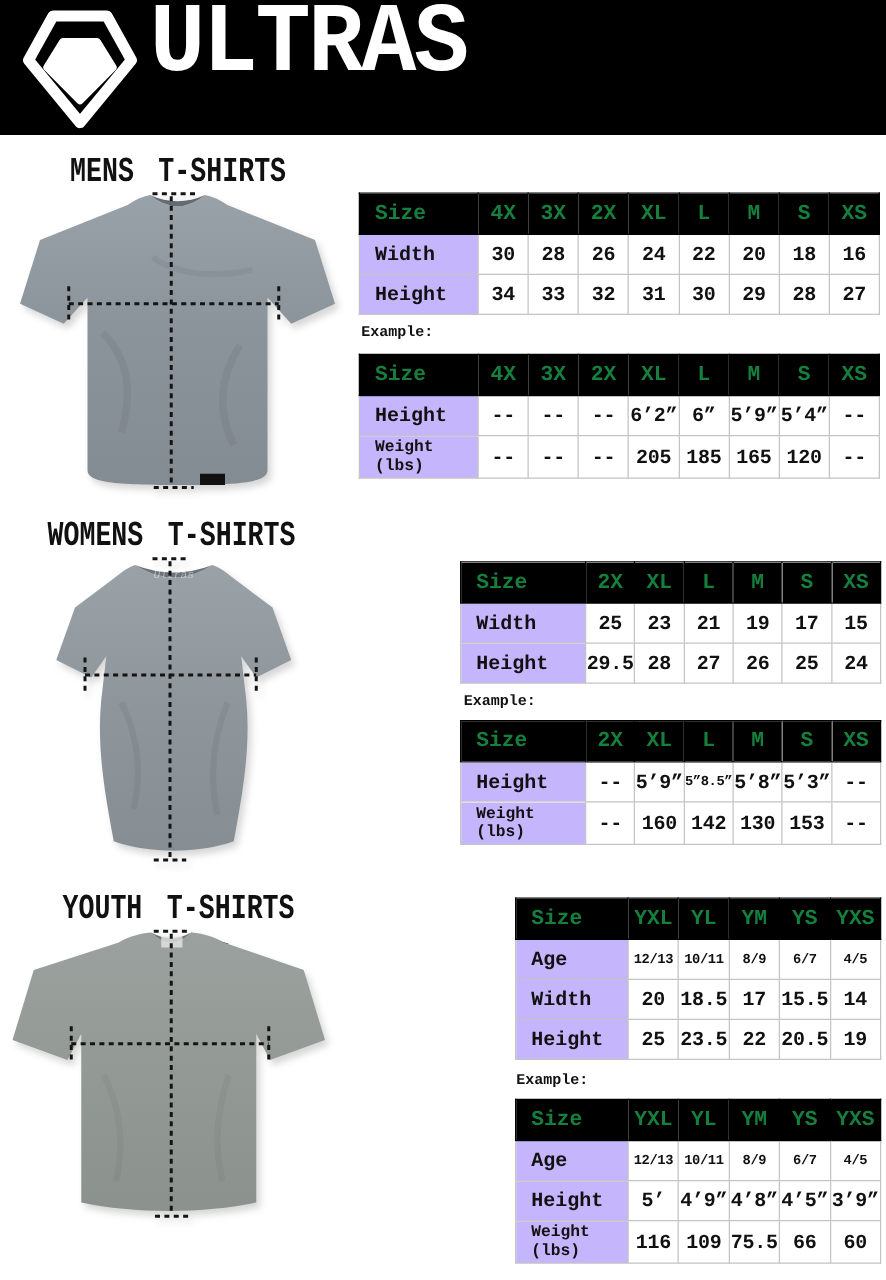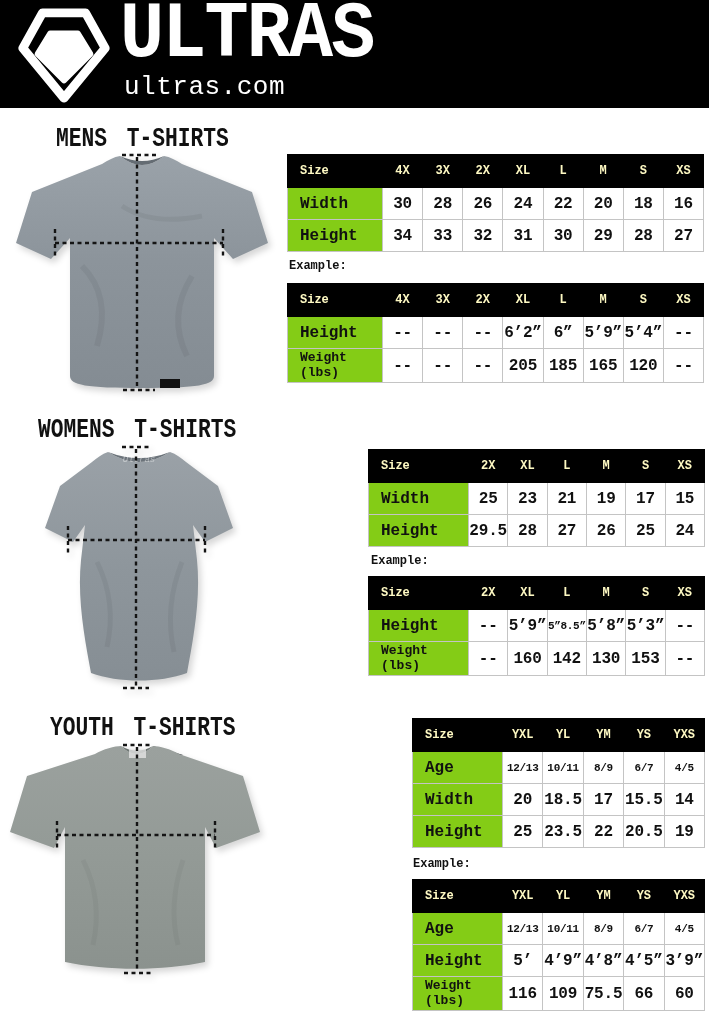--- a/index.html
+++ b/index.html
@@ -50,42 +50,41 @@
   .section-mens   table.size-table { width:417px; }
   .section-womens table.size-table { width:337px; }
   .section-youth  table.size-table { width:293px; }
   .section-mens   table.size-table .row-label { width:95px; }
   .section-womens table.size-table .row-label { width:100px; }
   .section-youth  table.size-table .row-label { width:90px; }
 
   table.size-table th, table.size-table td {
       border:1px solid #c4c4c4; font-weight:700; text-align:center;
       color:#111; padding:0; overflow:hidden; }
-  table.size-table thead th { background:#000; color:#fef9c3; border-color:#000;
-      font-size:12px; height:33px; }
+  table.size-table thead th { background:#000; color:#15803d; border-color:#000;
+      font-size:17px; height:33px; }
   table.size-table thead th.row-label,
   table.size-table tbody th.row-label { text-align:left; padding-left:12px; }
   table.size-table tbody tr { height:32px; }
-  table.size-table tbody th.row-label { font-size:16px; background:#84cc16; }
+  table.size-table tbody th.row-label { font-size:16px; background:#c4b5fd; }
   table.size-table tbody th.two-line { font-size:13px; line-height:1.12; white-space:pre-line; padding-top:2px; padding-bottom:2px; }
   table.size-table td { font-size:16px; letter-spacing:-0.2px; }
   table.size-table td.small { font-size:11px; letter-spacing:-0.3px; }
 </style>
 </head>
 <body>
 
 <div class="page">
 
   <header class="header">
     <svg class="logo-icon" viewBox="0 0 100 100">
       <path d="M28,8 L72,8 L92,44 L50,95 L8,44 Z" fill="none" stroke="#ffffff" stroke-width="9" stroke-linejoin="round"></path>
       <path d="M36,29 L64,29 L77,50 L50,77 L23,50 Z" fill="#ffffff" stroke="#ffffff" stroke-width="6" stroke-linejoin="round"></path>
     </svg>
     <div class="brand">ULTRAS</div>
-    <div class="website">ultras.com</div>
   </header>
 
   <section class="section section-mens">
     <h2 class="section-title">MENS T-SHIRTS</h2>
     <div class="shirt">
       <svg width="285" height="258" viewBox="0 0 285 258">
         <defs>
           <linearGradient id="gm" x1="0" y1="0" x2="0" y2="1">
             <stop offset="0" stop-color="#9aa2a9"></stop>
               <stop offset="0.45" stop-color="#8c949b"></stop>

